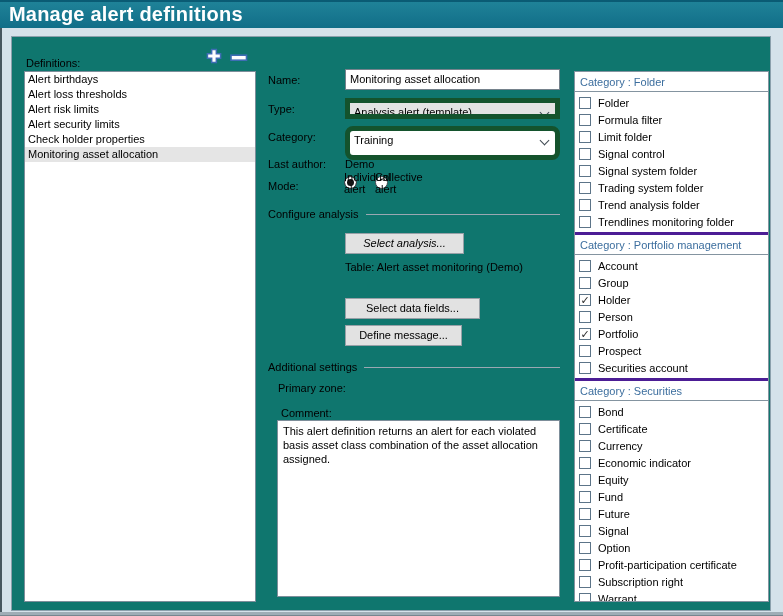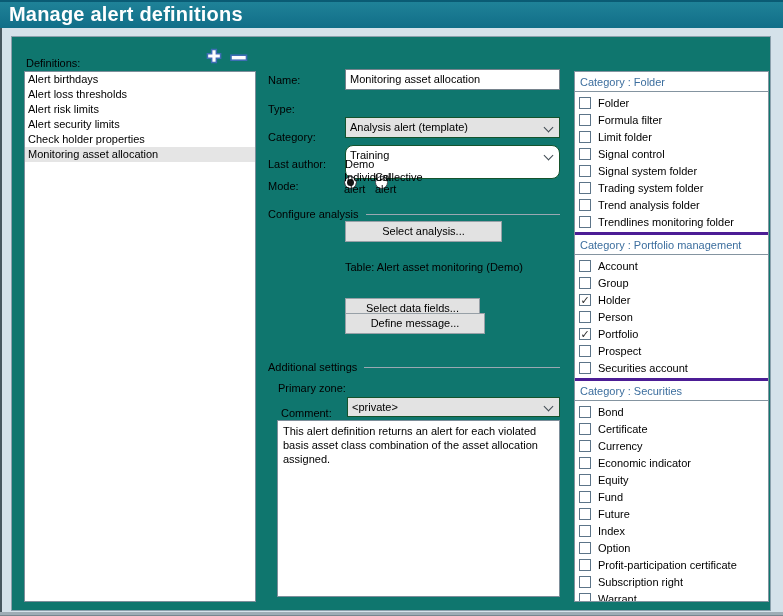--- a/index.html
+++ b/index.html
@@ -58,21 +58,21 @@
   .val-lastauthor { left:333px; top:121px; }
   .lbl-mode { left:256px; top:143px; }
 
   .textfield {
     background:#fff; border:1px solid #75828c;
     line-height:19px; padding-left:4px; white-space:nowrap; overflow:hidden;
   }
   .fld-name { left:333px; top:32px; width:215px; height:21px; }
 
   .combo {
-    border:1px solid #14532d; line-height:19px; padding-left:4px; white-space:nowrap; overflow:hidden;margin-top:19px;
+    border:5px solid #14532d; line-height:19px; padding-left:4px; white-space:nowrap; overflow:hidden;
   }
   .combo.gray { background:#e3e3e3; }
   .combo.white { background:#fff; }
   .fld-type { left:333px; top:61px; width:215px; height:21px; }
   .fld-category { left:333px; top:89px; width:215px; height:34px;border-radius:8px; }
   .fld-zone { left:335px; top:341px; width:213px; height:20px; }
   .chevron {
     position:absolute; right:7px; top:6px;
     width:7px; height:7px;
     border-right:1px solid #3f4a52; border-bottom:1px solid #3f4a52;
@@ -90,23 +90,23 @@
 
   .section-hdr { display:flex; align-items:center; }
   .section-hdr .rule { position:static; flex:1; height:1px; background:#9aa8b2; margin-left:7px; margin-top:1px; }
   .hdr-configure { left:256px; top:171px; width:292px; }
   .hdr-additional { left:256px; top:324px; width:292px; }
 
   .btn {
     background:#e2e2e2; border:1px solid #97a0a7;
     text-align:center; line-height:19px; cursor:default;
   }
-  .btn-analysis { left:333px; top:184px; width:157px; height:21px; }
+  .btn-analysis { left:333px; top:196px; width:119px; height:21px;font-style:italic; }
   .btn-fields { left:333px; top:261px; width:135px; height:21px; }
-  .btn-message { left:333px; top:276px; width:140px; height:21px; }
+  .btn-message { left:333px; top:288px; width:117px; height:21px; }
   .table-info { left:333px; top:224px; }
 
   .lbl-zone { left:266px; top:345px; }
   .lbl-comment { left:269px; top:370px; }
   .comment-box {
     left:265px; top:383px; width:283px; height:177px;
     background:#fff; border:1px solid #7d8e9a;
     padding:3px 5px; line-height:14px; white-space:normal;
   }
 
@@ -207,24 +207,20 @@
   <span class="label table-info">Table: Alert asset monitoring (Demo)</span>
   <div class="btn btn-fields">Select data fields...</div>
   <div class="btn btn-message">Define message...</div>
 
   <div class="section-hdr hdr-additional">
     <span style="position:static">Additional settings</span>
       <span class="rule"></span>
   </div>
 
   <span class="label lbl-zone">Primary zone:</span>
-  <div class="combo gray fld-zone">
-    <span style="position:static">&lt;private&gt;</span>
-    <span class="chevron"></span>
-  </div>
 
   <span class="label lbl-comment">Comment:</span>
   <div class="comment-box">This alert definition returns an alert for each violated basis asset class combination of the asset allocation assigned.</div>
 
   <div class="cat-panel" id="cat-panel">
       <div class="cat-header">Category : Folder</div>
       <div class="cat-group">
         <div class="cb-row">
           <span class="cb"></span>
           <span class="cb-label">Folder</span>
@@ -314,21 +310,21 @@
         <div class="cb-row">
           <span class="cb"></span>
           <span class="cb-label">Fund</span>
         </div>
         <div class="cb-row">
           <span class="cb"></span>
           <span class="cb-label">Future</span>
         </div>
         <div class="cb-row">
           <span class="cb"></span>
-          <span class="cb-label">Index</span>
+          <span class="cb-label">Signal</span>
         </div>
         <div class="cb-row">
           <span class="cb"></span>
           <span class="cb-label">Option</span>
         </div>
         <div class="cb-row">
           <span class="cb"></span>
           <span class="cb-label">Profit-participation certificate</span>
         </div>
         <div class="cb-row">

